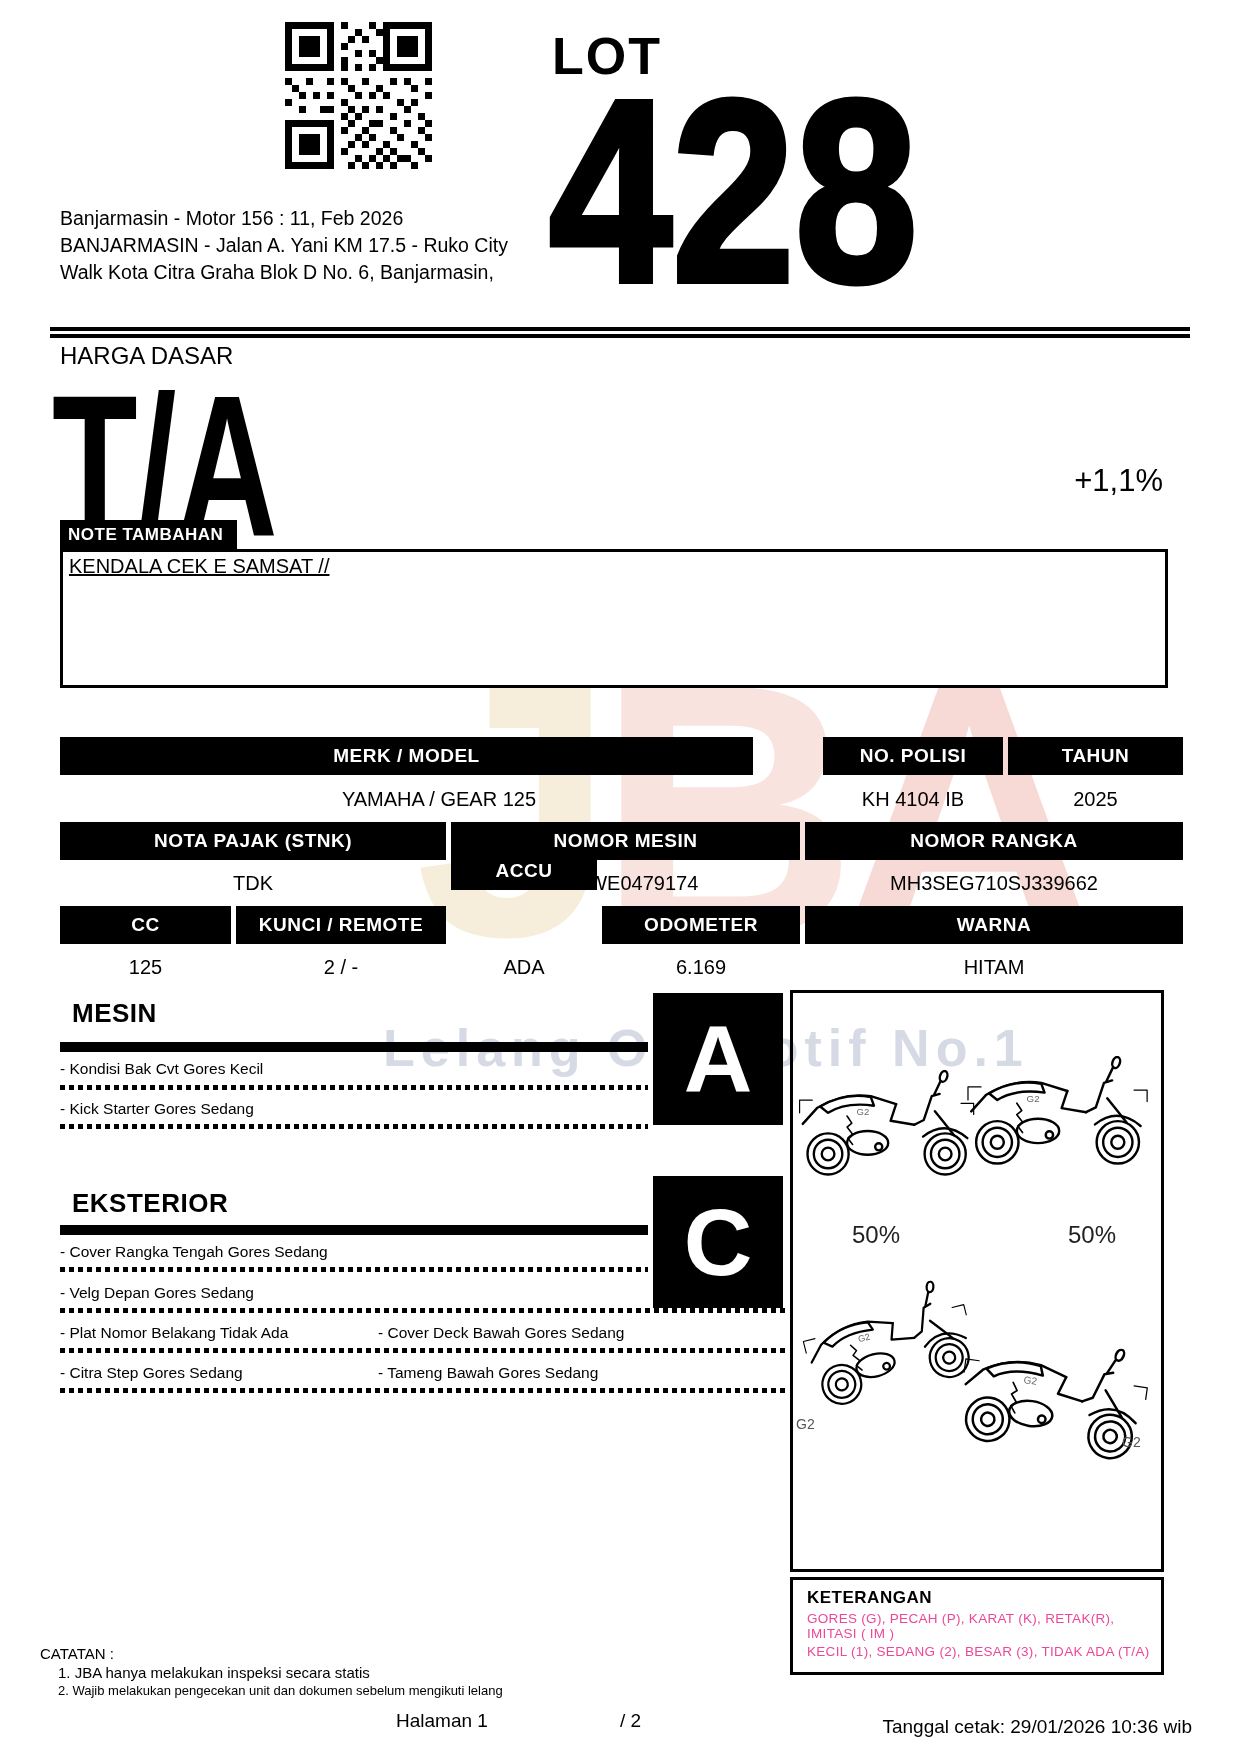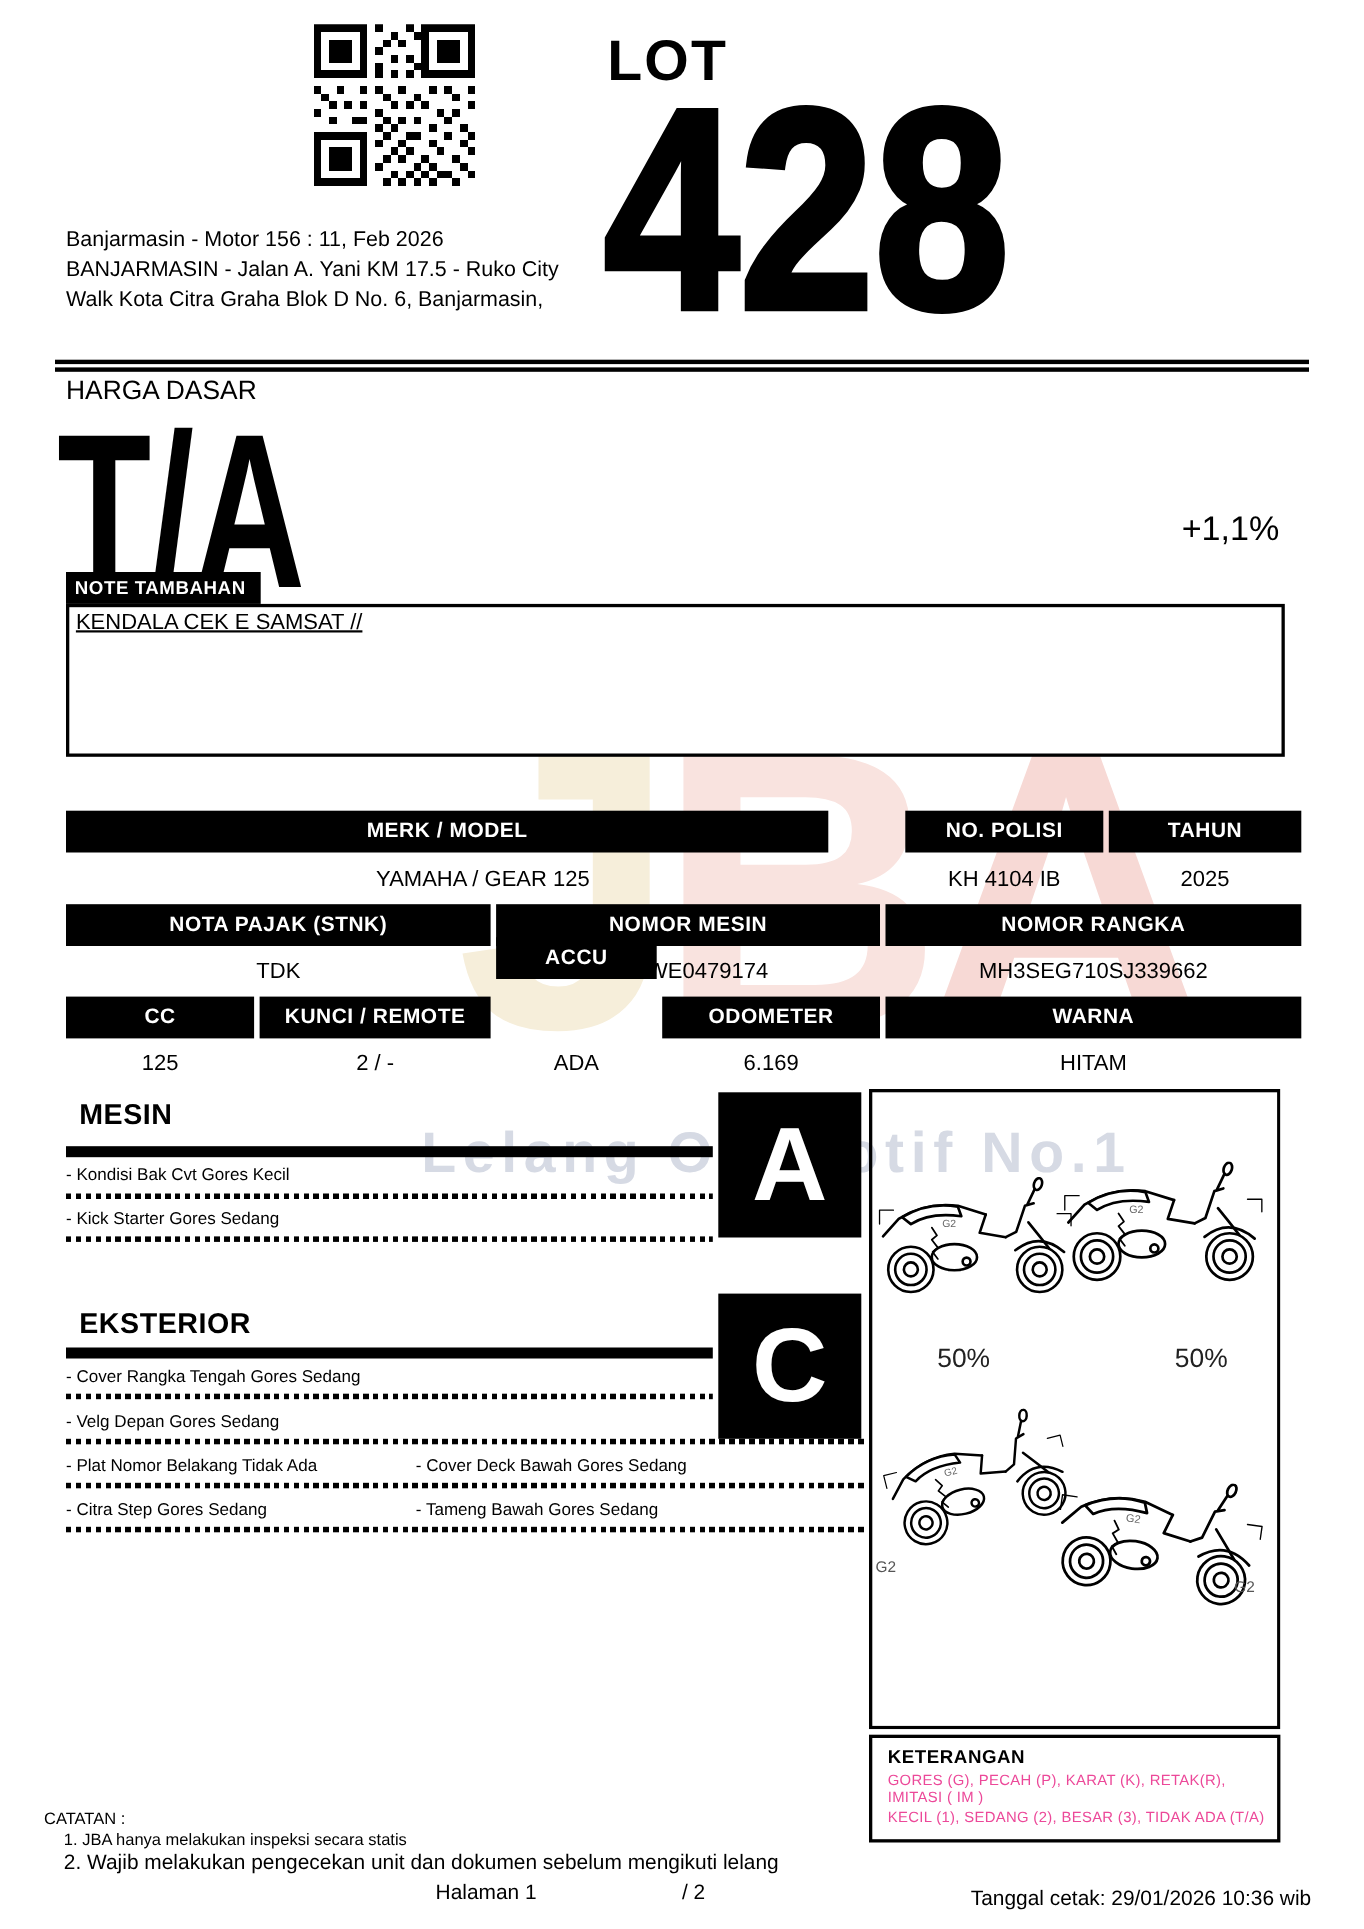--- a/index.html
+++ b/index.html
@@ -38,21 +38,21 @@
   .grade{position:absolute;width:130px;height:132px;background:#000;color:#fff;
          display:flex;align-items:center;justify-content:center;font-size:95px;font-weight:bold;}
   
   .diagram-svg{position:absolute;left:790px;top:990px;}
   .ket-box{position:absolute;left:790px;top:1577px;width:368px;height:92px;border:3px solid #000;}
   .ket-title{margin:8px 0 2px 14px;font-size:17px;font-weight:bold;letter-spacing:.5px;}
   .ket-line{margin:3px 0 0 14px;font-size:13.5px;color:#ec4899;letter-spacing:.3px;}
   
   .catatan-label{position:absolute;left:40px;top:1645px;font-size:15px;}
   .catatan-1{position:absolute;left:58px;top:1664px;font-size:15px;}
-  .catatan-2{position:absolute;left:58px;top:1683px;font-size:19px;}
+  .catatan-2{position:absolute;left:58px;top:1683px;font-size:13px;}
   .page-num{position:absolute;left:396px;top:1710px;font-size:19px;}
   .page-total{position:absolute;left:620px;top:1710px;font-size:19px;}
   .printed{position:absolute;right:48px;top:1716px;font-size:19px;}
 </style>
 </head>
 <body>
 
 <div class="page">
 
   <div class="wm-logo" aria-hidden="true"><span style="color:#f6eeda">J</span><span style="color:#f9e3df">B</span><span style="color:#f7d9d5">A</span></div>

